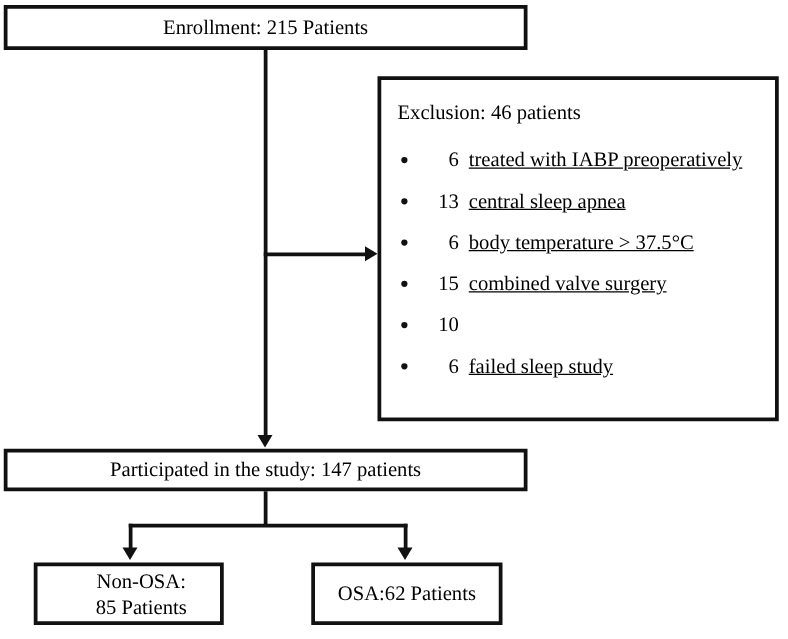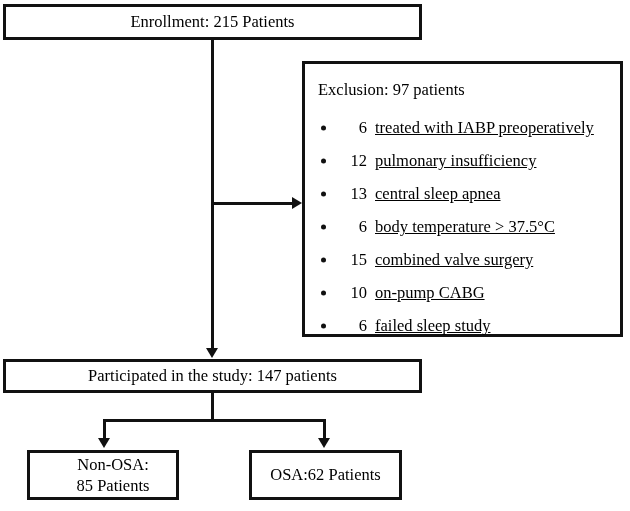--- a/index.html
+++ b/index.html
@@ -210,34 +210,29 @@
     <span>Enrollment: 215 Patients</span>
   </div>
 
   <div class="line-v" id="trunk-main"></div>
   <div class="line-h" id="branch-exclusion"></div>
   <div class="arrow-right" id="arrow-exclusion"></div>
   <div class="arrow-down" id="arrow-participated"></div>
 
   <div class="node" id="exclusion-box">
     <div class="exclusion-inner">
-      <div id="exclusion-title">Exclusion: 97 patients</div>
+      <div id="exclusion-title">Exclusion: 46 patients</div>
       <div class="excl-list">
 
         <div class="excl-item">
           <span class="excl-bullet"></span>
           <span class="excl-count">6</span>
           <span class="excl-label">treated with IABP preoperatively</span>
         </div>
 
-        <div class="excl-item">
-          <span class="excl-bullet"></span>
-          <span class="excl-count">12</span>
-          <span class="excl-label">pulmonary insufficiency</span>
-        </div>
 
         <div class="excl-item">
           <span class="excl-bullet"></span>
           <span class="excl-count">13</span>
           <span class="excl-label">central sleep apnea</span>
         </div>
 
         <div class="excl-item">
           <span class="excl-bullet"></span>
           <span class="excl-count">6</span>
@@ -246,21 +241,20 @@
 
         <div class="excl-item">
           <span class="excl-bullet"></span>
           <span class="excl-count">15</span>
           <span class="excl-label">combined valve surgery</span>
         </div>
 
         <div class="excl-item">
           <span class="excl-bullet"></span>
           <span class="excl-count">10</span>
-          <span class="excl-label">on-pump CABG</span>
         </div>
 
         <div class="excl-item">
           <span class="excl-bullet"></span>
           <span class="excl-count">6</span>
           <span class="excl-label">failed sleep study</span>
         </div>
 
       </div>
     </div>

